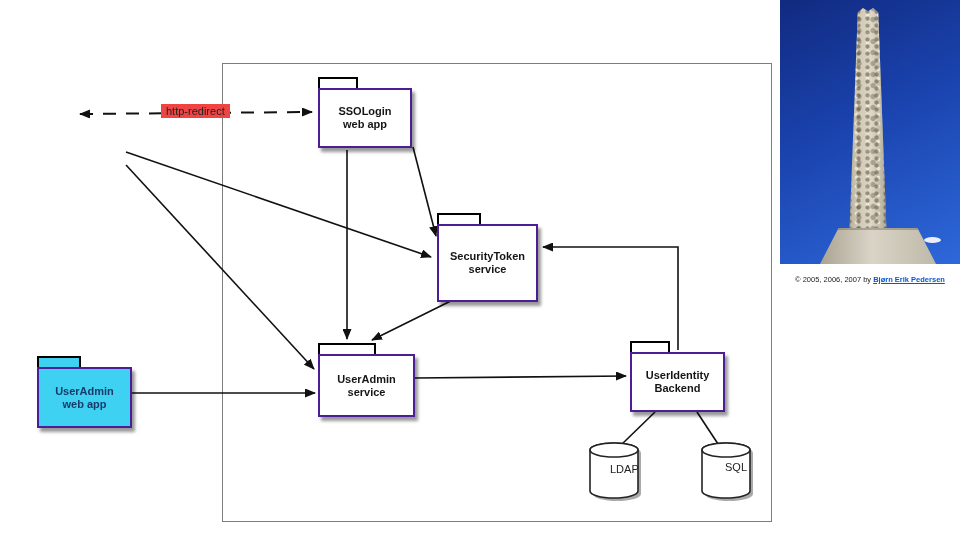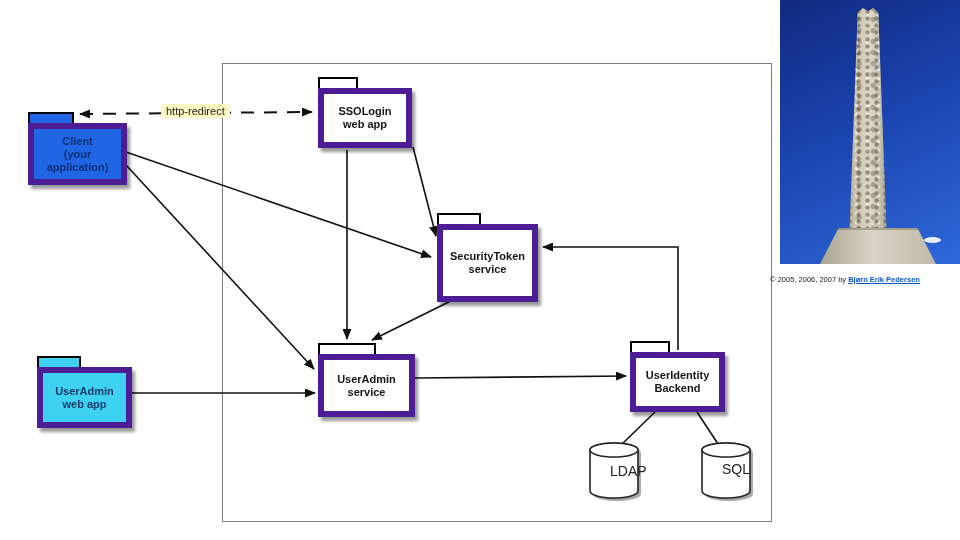--- a/index.html
+++ b/index.html
@@ -13,34 +13,34 @@
   .boundary { position:absolute; left:222px; top:63px; width:550px; height:459px;
               border:1px solid #7d7d7d; z-index:1; }
 
   svg.connectors { position:absolute; left:0; top:0; z-index:2; }
 
   
   .pkg { position:absolute; z-index:3; }
   .pkg .tab { position:absolute; top:-11px; left:0; height:13px;
               background:var(--package-fill,#fff); border:2px solid #000; }
   .pkg .body { position:absolute; inset:0; background:var(--package-fill,#fff);
-               border:6px solid #4c1d95; box-shadow:3px 4px 3px rgba(0,0,0,.40);
+               border:2px solid #4c1d95; box-shadow:3px 4px 3px rgba(0,0,0,.40);
                display:flex; align-items:center; justify-content:center; }
   .pkg .label { font-weight:bold; font-size:11px; line-height:13px; text-align:center;
                 white-space:pre-line; color:#151515; }
   .pkg.blue .body, .pkg.blue .tab { background:var(--client-fill); }
   .pkg.blue .label { color:#0d2f78; }
   .pkg.cyan .body, .pkg.cyan .tab { background:var(--user-admin-web-fill); }
   .pkg.cyan .label { color:#173c6b; }
 
   .edge-label { position:absolute; left:161px; top:104px; z-index:4;
-                background:#fef9c3; padding:1px 5px; font-size:11px; color:#222; }
+                background:#ef4444; padding:1px 5px; font-size:11px; color:#222; }
 
   .cyl-label { position:absolute; z-index:3; width:48px; text-align:center;
-               font-size:14px; color:#222;padding-left:20px; }
+               font-size:11px; color:#222;padding-left:20px; }
 
   
   .photo { position:absolute; left:780px; top:0; width:180px; height:264px; z-index:1;
            overflow:hidden;
            background:linear-gradient(155deg, var(--sky-top) 0%, var(--sky-mid) 45%,
                       var(--sky-bottom) 100%); }
   .column { position:absolute; left:56px; top:8px; width:64px; height:224px;
             clip-path:polygon(42% 0%, 50% 1.5%, 58% 0%, 66% 2%, 79% 100%, 21% 100%, 34% 2%);
             background-color:#cdc6b2;
             background-image:
@@ -51,21 +51,21 @@
                               rgba(255,255,245,.30) 55%, rgba(60,50,35,.38) 94%);
             background-size:9px 7px, 11px 9px, 14px 11px, 100% 100%;
             background-position:0 0, 4px 3px, 2px 6px, 0 0; }
   .plinth { position:absolute; left:40px; top:228px; width:116px; height:36px;
             clip-path:polygon(16% 0, 84% 0, 100% 100%, 0 100%);
             background:linear-gradient(90deg,#aaa392,#d9d4c6 45%,#bfb9a8);
             border-top:2px solid rgba(90,80,60,.35); }
   .cloud { position:absolute; left:144px; top:237px; width:17px; height:6px;
            border-radius:50%; background:#e9eef8; filter:blur(.7px); }
 
-  .credit { position:absolute; left:755px; top:275px; width:180px; z-index:1;
+  .credit { position:absolute; left:780px; top:275px; width:180px; z-index:1;
             text-align:center; font-size:7.5px; color:#222; }
   .credit a { color:var(--link); text-decoration:underline; font-weight:bold; }
 </style>
 </head>
 <body>
 
 <div class="slide">
 
   <div class="boundary"></div>
 
@@ -106,27 +106,20 @@
       <ellipse cx="614" cy="450" rx="24" ry="7" fill="#fff" stroke="#222" stroke-width="1.6"></ellipse>
     </g>
 
     <g>
       <path d="M 702 450 A 24 7 0 0 1 750 450 L 750 491 A 24 7 0 0 1 702 491 Z" transform="translate(3,3)" fill="#aaa" stroke="none"></path>
       <path d="M 702 450 A 24 7 0 0 1 750 450 L 750 491 A 24 7 0 0 1 702 491 Z" fill="#fff" stroke="#222" stroke-width="1.6"></path>
       <ellipse cx="726" cy="450" rx="24" ry="7" fill="#fff" stroke="#222" stroke-width="1.6"></ellipse>
     </g>
   </svg>
 
-  <div class="pkg blue" style="left:28px; top:123px; width:99px; height:62px;">
-    <div class="tab" style="width:46px;"></div>
-    <div class="body">
-      <span class="label">Client
-(your application)</span>
-    </div>
-  </div>
 
   <div class="pkg" style="left:318px; top:88px; width:94px; height:60px;">
     <div class="tab" style="width:40px;"></div>
     <div class="body">
       <span class="label">SSOLogin
 web app</span>
     </div>
   </div>
 
   <div class="pkg" style="left:437px; top:224px; width:101px; height:78px;">

